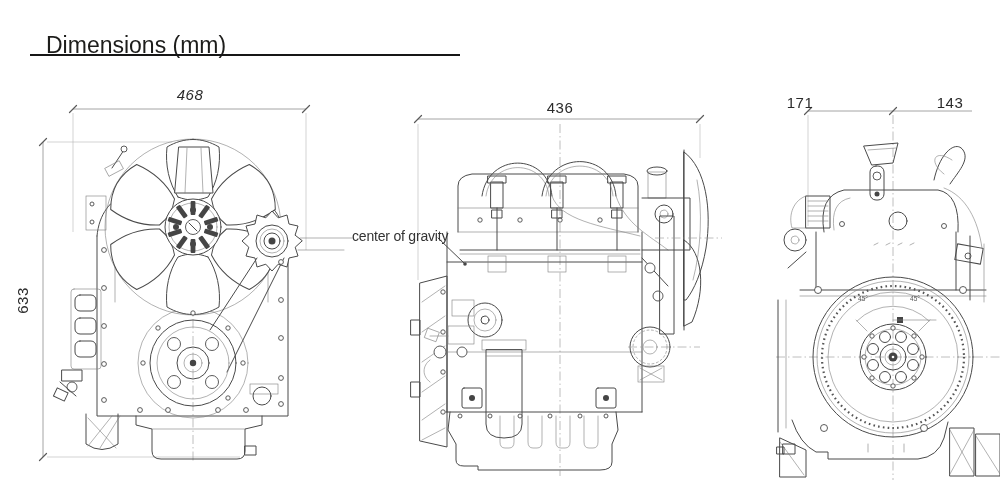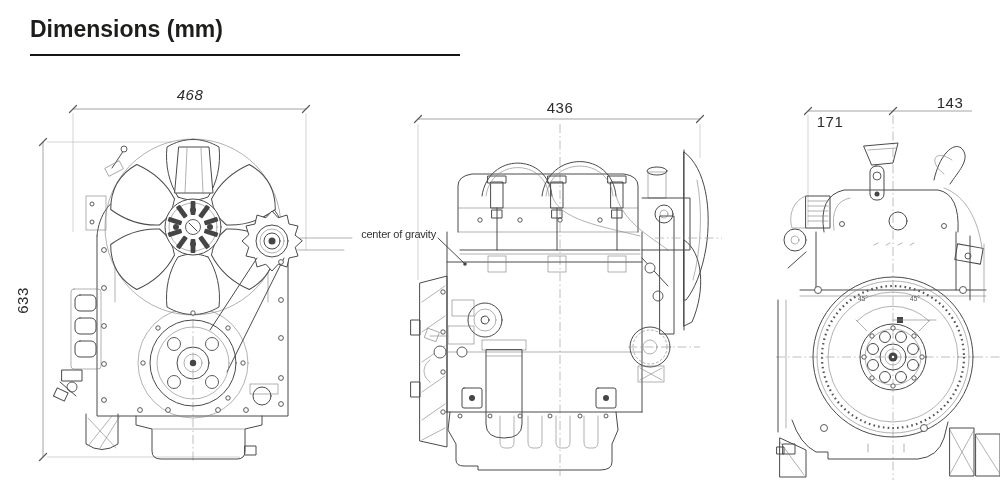--- a/index.html
+++ b/index.html
@@ -1,22 +1,22 @@
 <!DOCTYPE html>
 <html><head>
 <meta charset="utf-8">
 <style>
   html,body{margin:0;padding:0;background:#fff;}
   #stage{
     position:relative;width:1000px;height:500px;background:#ffffff;
     overflow:hidden;font-family:"Liberation Sans",sans-serif;
   }
   #page-title{
-    position:absolute;left:30px;top:16px;margin:0;
-    font-size:23px;font-weight:700;color:#1d1d1b;letter-spacing:0;
+    position:absolute;left:30px;top:16px;margin:16px;
+    font-size:23px;font-weight:400;color:#1d1d1b;letter-spacing:0;
   }
   #title-rule{
     position:absolute;left:30px;top:54px;width:430px;height:2.4px;
     background:#161616;
   }
   svg{position:absolute;left:0;top:0;}
   
   .s {fill:none;stroke:#4a4a4a;stroke-width:1;stroke-linecap:round;stroke-linejoin:round;}
   .t {fill:none;stroke:#7e7e7e;stroke-width:.6;stroke-linecap:round;}
   .d {fill:none;stroke:#9a9a9a;stroke-width:.9;}
@@ -26,21 +26,21 @@
   .fb{fill:#454545;stroke:none;}
   .dot{fill:#fff;stroke:#4a4a4a;stroke-width:.9;}
   .wt{fill:#fff;}
   
   .dim-lbl{
     position:absolute;font-size:15px;color:#2b2b2b;text-align:center;
     letter-spacing:.5px;white-space:nowrap;
   }
   .dim-lbl-v{transform:rotate(-90deg);}
   .ann-lbl{
-    position:absolute;font-size:11px;color:#333;letter-spacing:-.2px;
+    position:absolute;font-size:14px;color:#333;letter-spacing:-.2px;
     white-space:nowrap;text-align:right;
   }
   .angle-lbl{
     position:absolute;font-size:6.5px;color:#555;text-align:center;width:20px;
     letter-spacing:0;
   }
 </style>
 </head>
 <body>
 
@@ -399,18 +399,18 @@
       <rect class="s" x="950" y="428" width="24" height="48"></rect>
       <path class="t" d="M950,430 L974,474 M950,474 L974,430"></path>
       <rect class="s" x="976" y="434" width="24" height="42" stroke-width=".9"></rect>
       <path class="t" d="M976,436 L1000,474"></path>
     </g>
   </svg>
 
   <div class="dim-lbl" style="left:160px;top:86px;width:60px;font-style:italic;">468</div>
   <div class="dim-lbl dim-lbl-v" style="left:2px;top:292px;width:40px;">633</div>
   <div class="dim-lbl" style="left:530px;top:99px;width:60px;">436</div>
-  <div class="dim-lbl" style="left:800px;top:94px;width:60px;margin-top:19px;">171</div>
+  <div class="dim-lbl" style="left:770px;top:94px;width:60px;">171</div>
   <div class="dim-lbl" style="left:920px;top:94px;width:60px;">143</div>
   <div class="ann-lbl" style="left:352px;top:228px;width:84px;">center of gravity</div>
   <div class="angle-lbl" style="left:853px;top:295px;">45°</div>
   <div class="angle-lbl" style="left:905px;top:295px;">45°</div>
 </div>
 
 </body></html>

